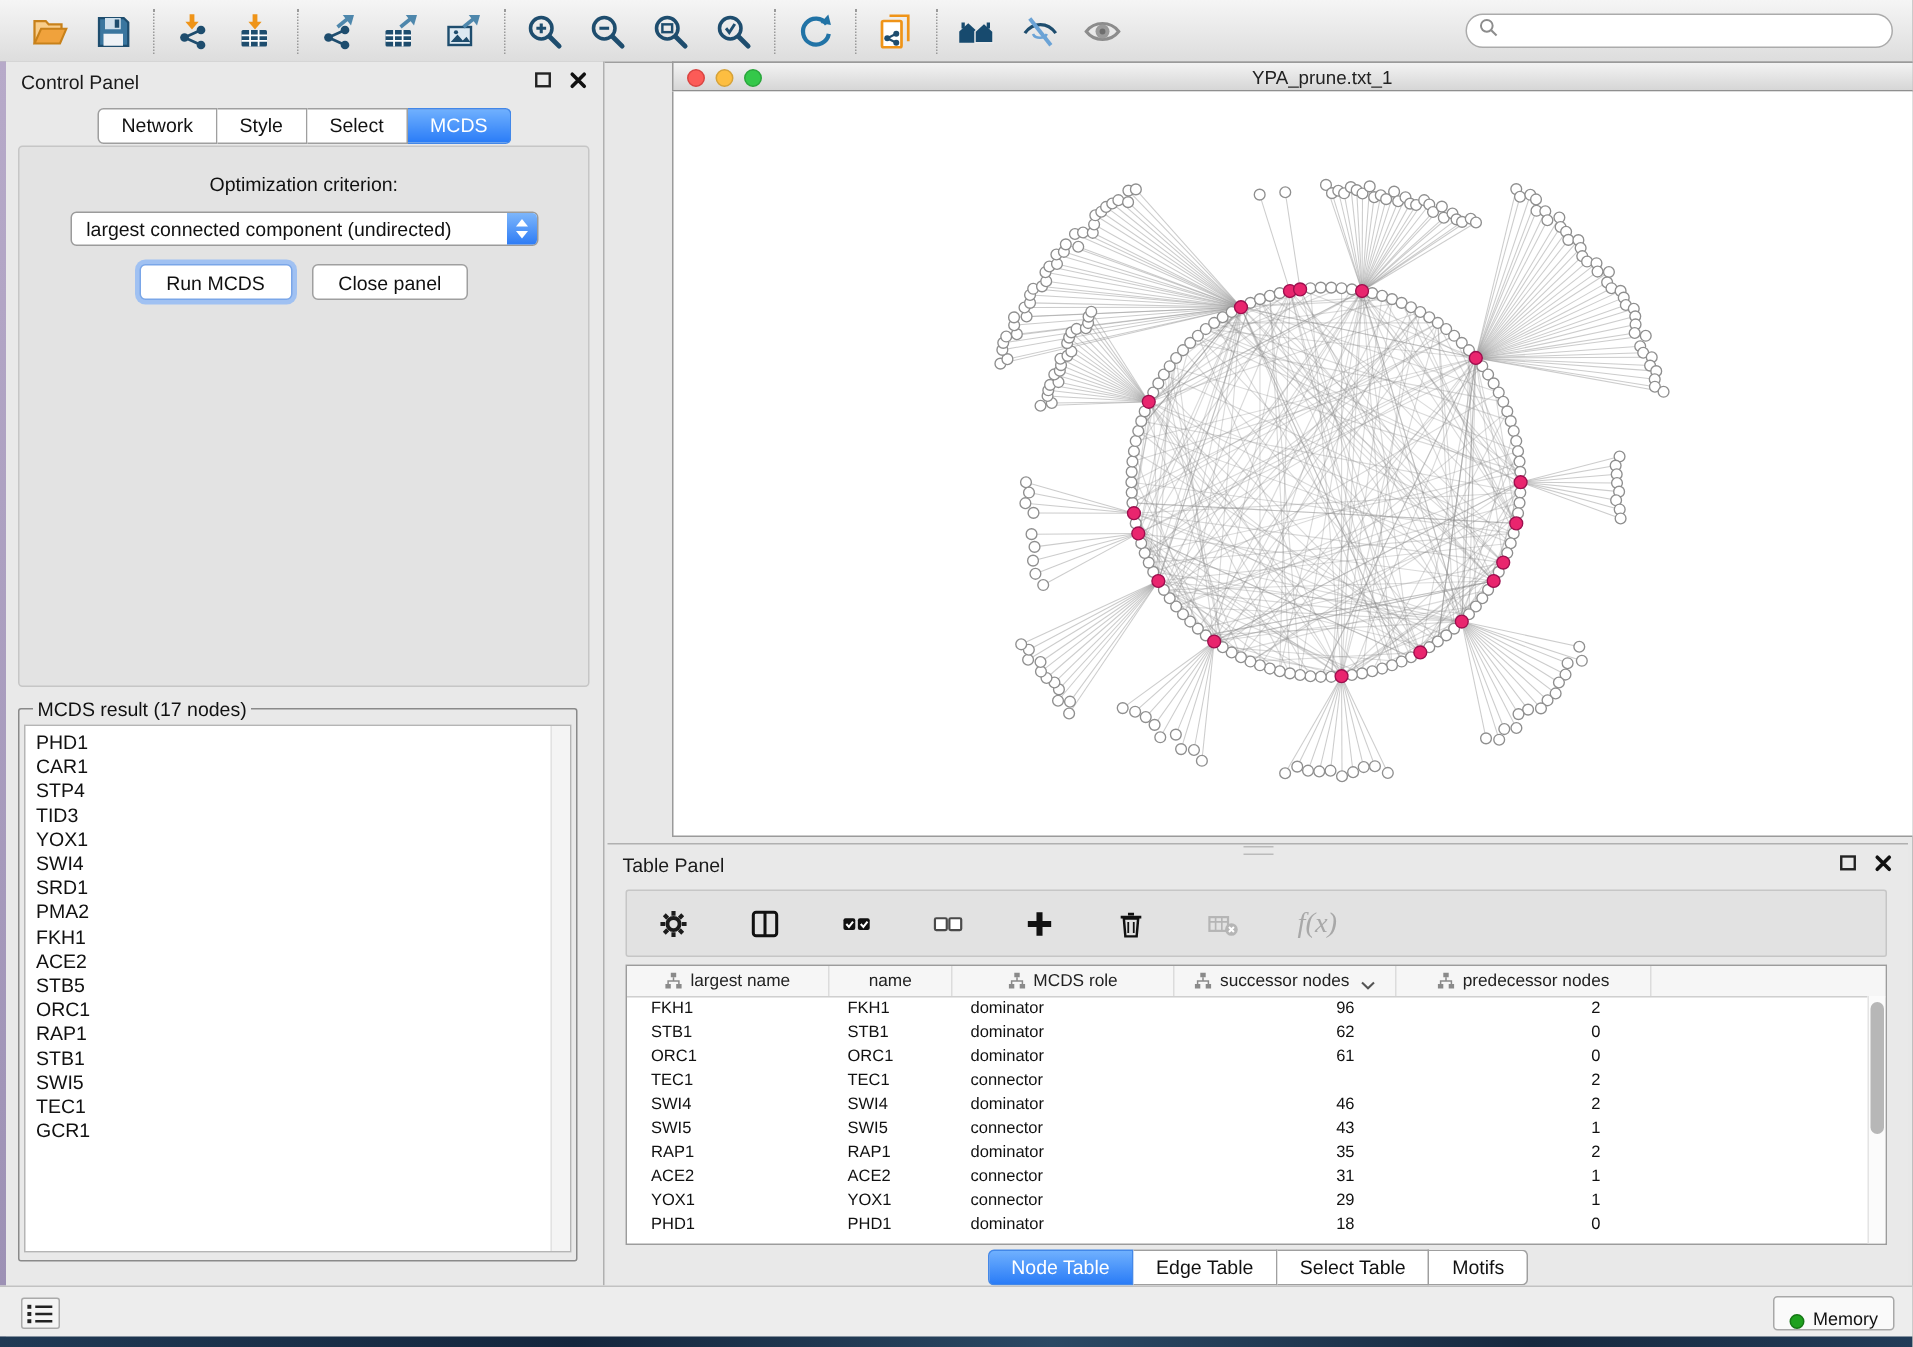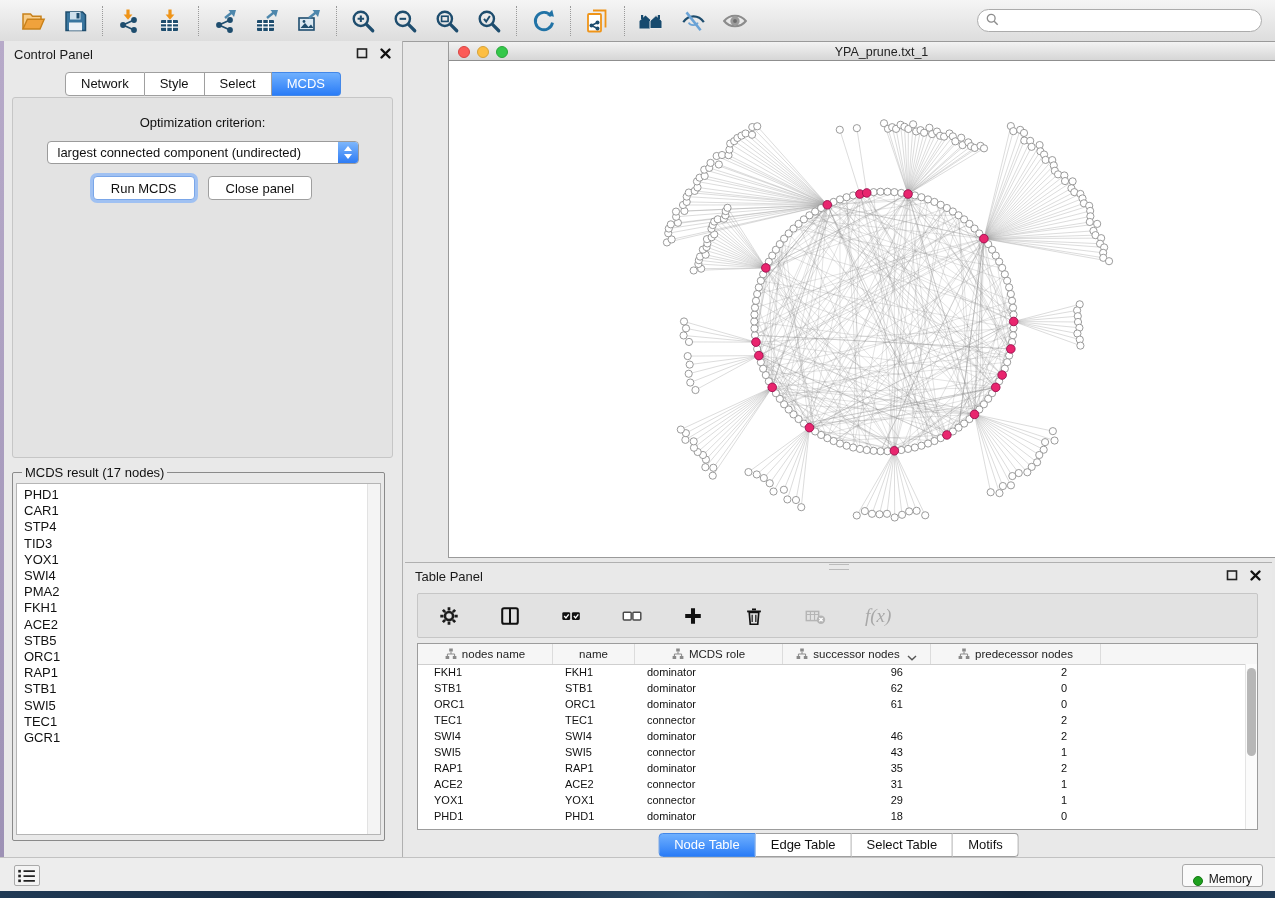--- a/index.html
+++ b/index.html
@@ -326,20 +326,21 @@
     <fieldset id="mcds-fieldset">
       <legend>MCDS result (17 nodes)</legend>
       <div id="mcds-listwrap">
         <div id="mcds-list">
             <div>PHD1</div>
             <div>CAR1</div>
             <div>STP4</div>
             <div>TID3</div>
             <div>YOX1</div>
             <div>SWI4</div>
+            <div>SRD1</div>
             <div>PMA2</div>
             <div>FKH1</div>
             <div>ACE2</div>
             <div>STB5</div>
             <div>ORC1</div>
             <div>RAP1</div>
             <div>STB1</div>
             <div>SWI5</div>
             <div>TEC1</div>
             <div>GCR1</div>
@@ -1206,21 +1207,21 @@
       </div>
     <div id="tbl">
       <div id="tbl-head">
           <div class="th" style="width: 135px;">
             <span class="tree"><svg viewBox="0 0 12 12">
                 <rect x="4.2" y="0.5" width="3.6" height="3" fill="#8a8a8a"></rect>
                 <rect x="0.6" y="8" width="3.6" height="3" fill="#8a8a8a"></rect>
                 <rect x="7.8" y="8" width="3.6" height="3" fill="#8a8a8a"></rect>
                 <path d="M6 3.5 V6 M2.4 8 V6 h7.2 V8" fill="none" stroke="#8a8a8a" stroke-width="1"></path>
               </svg></span>
-            <span>nodes name</span>
+            <span>largest name</span>
           </div>
           <div class="th" style="width: 82px;">
             <span>name</span>
           </div>
           <div class="th" style="width: 148px;">
             <span class="tree"><svg viewBox="0 0 12 12">
                 <rect x="4.2" y="0.5" width="3.6" height="3" fill="#8a8a8a"></rect>
                 <rect x="0.6" y="8" width="3.6" height="3" fill="#8a8a8a"></rect>
                 <rect x="7.8" y="8" width="3.6" height="3" fill="#8a8a8a"></rect>
                 <path d="M6 3.5 V6 M2.4 8 V6 h7.2 V8" fill="none" stroke="#8a8a8a" stroke-width="1"></path>

